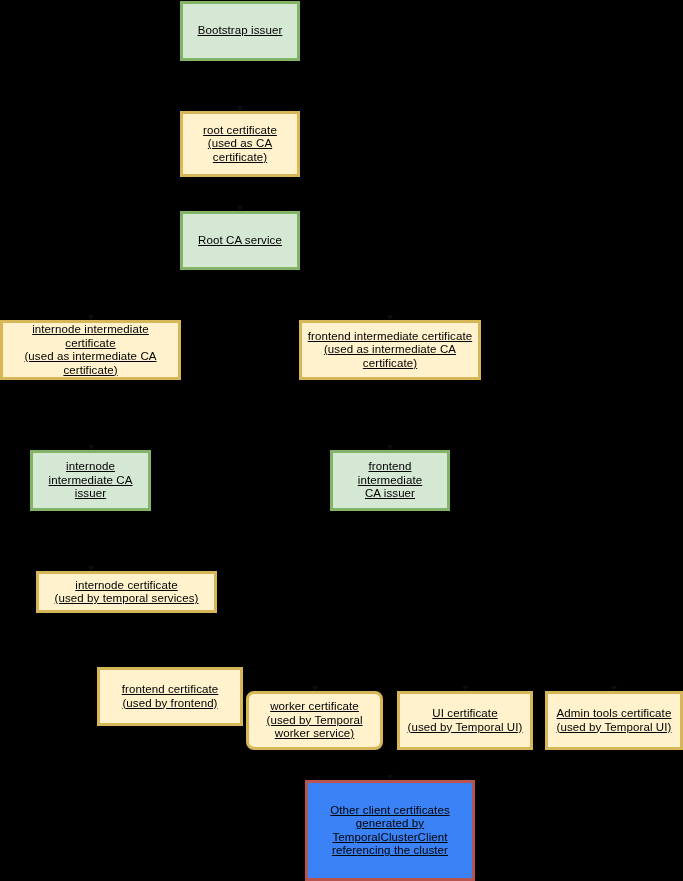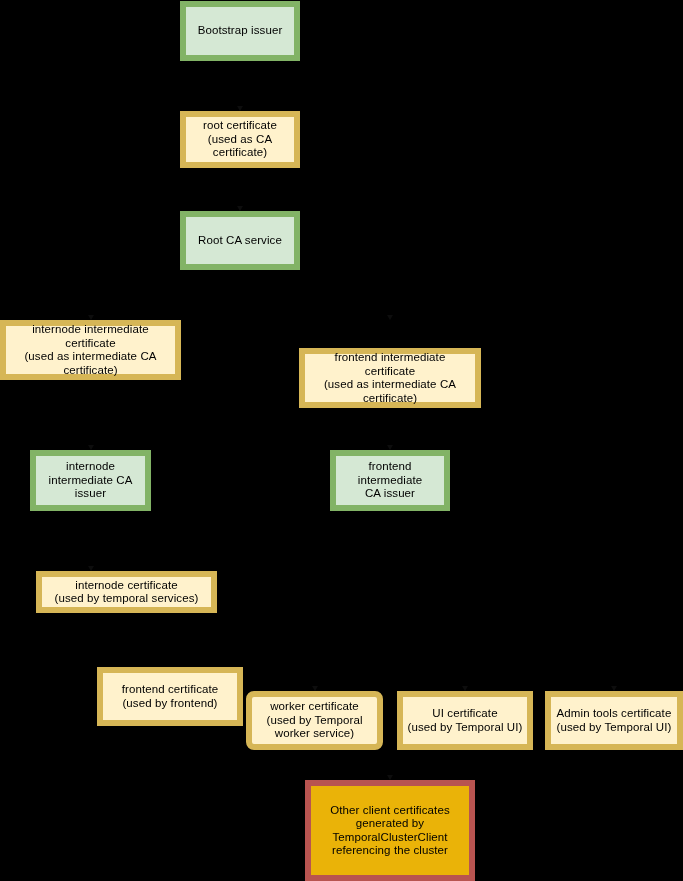--- a/index.html
+++ b/index.html
@@ -12,42 +12,43 @@
     position: relative;
     width: 683px;
     height: 881px;
     background: #000000;
     overflow: hidden;
     font-family: "Liberation Sans", "DejaVu Sans", sans-serif;
   }
   .node {
     position: absolute;
     box-sizing: border-box;
-    border: 6px solid #ef4444;
+    border: 3px solid #ef4444;
     display: flex;
     align-items: center;
     justify-content: center;
     text-align: center;
     font-size: 11.5px;
     line-height: 13.5px;
     color: #000000;
     padding: 0 4px;
     white-space: pre-line;
     letter-spacing: 0.1px;
+    text-decoration: underline;
   }
   .node.issuer {
     background: #d5e8d4;
     border-color: #82b366;
   }
   .node.cert {
     background: #fff2cc;
     border-color: #d6b656;
   }
   .node.client {
-    background: #eab308;
+    background: #3b82f6;
     border-color: #b85450;
     justify-content: center;
   }
   .edge {
     position: absolute;
     background: #000000;
     pointer-events: none;
   }
   .edge.v { width: 1px; }
   .edge.h { height: 1px; }
@@ -98,28 +99,28 @@
       <div class="arrowhead" style="left: 462px; top: 686px;"></div>
       <div class="edge v" style="left: 390px; top: 511px; height: 90px;"></div>
       <div class="edge h" style="left: 390px; top: 601px; width: 224px;"></div>
       <div class="edge v" style="left: 614px; top: 601px; height: 86px;"></div>
       <div class="arrowhead" style="left: 611px; top: 686px;"></div>
       <div class="edge v" style="left: 390px; top: 511px; height: 265px;"></div>
       <div class="arrowhead" style="left: 387px; top: 775px;"></div>
     </div>
   <div id="node-layer">
       <div class="node issuer" style="left: 180px; top: 1px; width: 120px; height: 60px;"><span>Bootstrap issuer</span></div>
-      <div class="node cert" style="left: 180px; top: 111px; width: 120px; height: 57px;"><span>root certificate
+      <div class="node cert" style="left: 180px; top: 111px; width: 120px; height: 66px;"><span>root certificate
 (used as CA
 certificate)</span></div>
       <div class="node issuer" style="left: 180px; top: 211px; width: 120px; height: 59px;"><span>Root CA service</span></div>
       <div class="node cert" style="left: 0px; top: 320px; width: 181px; height: 60px;"><span>internode intermediate certificate
 (used as intermediate CA
 certificate)</span></div>
-      <div class="node cert" style="left: 299px; top: 320px; width: 182px; height: 60px; margin-top: 28px;"><span>frontend intermediate certificate
+      <div class="node cert" style="left: 299px; top: 320px; width: 182px; height: 60px;"><span>frontend intermediate certificate
 (used as intermediate CA
 certificate)</span></div>
       <div class="node issuer" style="left: 30px; top: 450px; width: 121px; height: 61px;"><span>internode
 intermediate CA
 issuer</span></div>
       <div class="node issuer" style="left: 330px; top: 450px; width: 120px; height: 61px;"><span>frontend intermediate
 CA issuer</span></div>
       <div class="node cert" style="left: 0px; top: 571px; width: 181px; height: 42px; margin-left: 36px;"><span>internode certificate
 (used by temporal services)</span></div>
       <div class="node cert" style="left: 97px; top: 667px; width: 146px; height: 59px;"><span>frontend certificate

